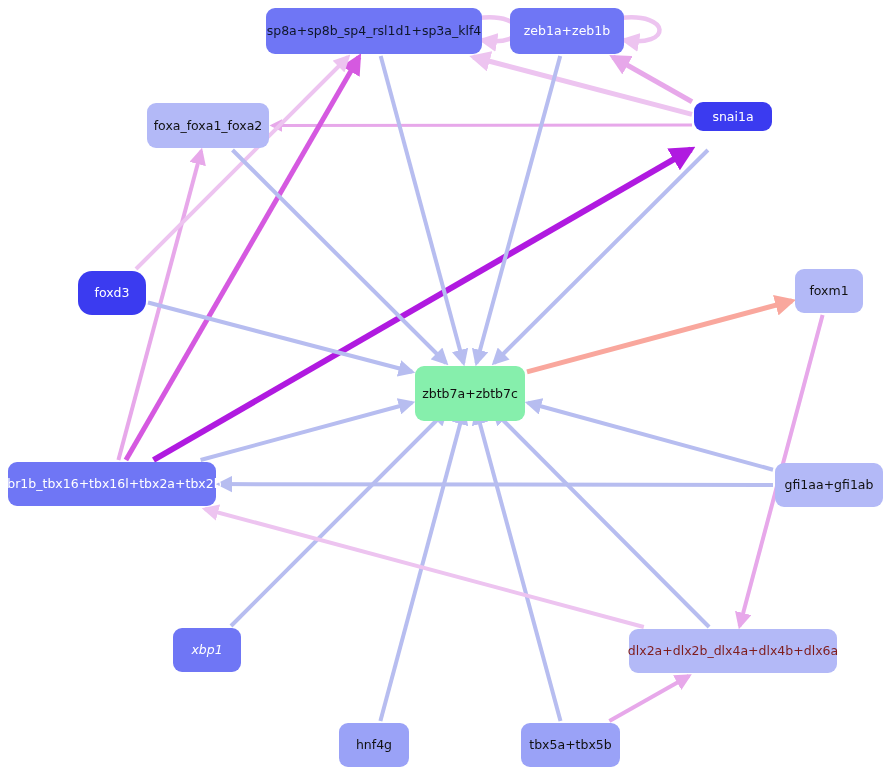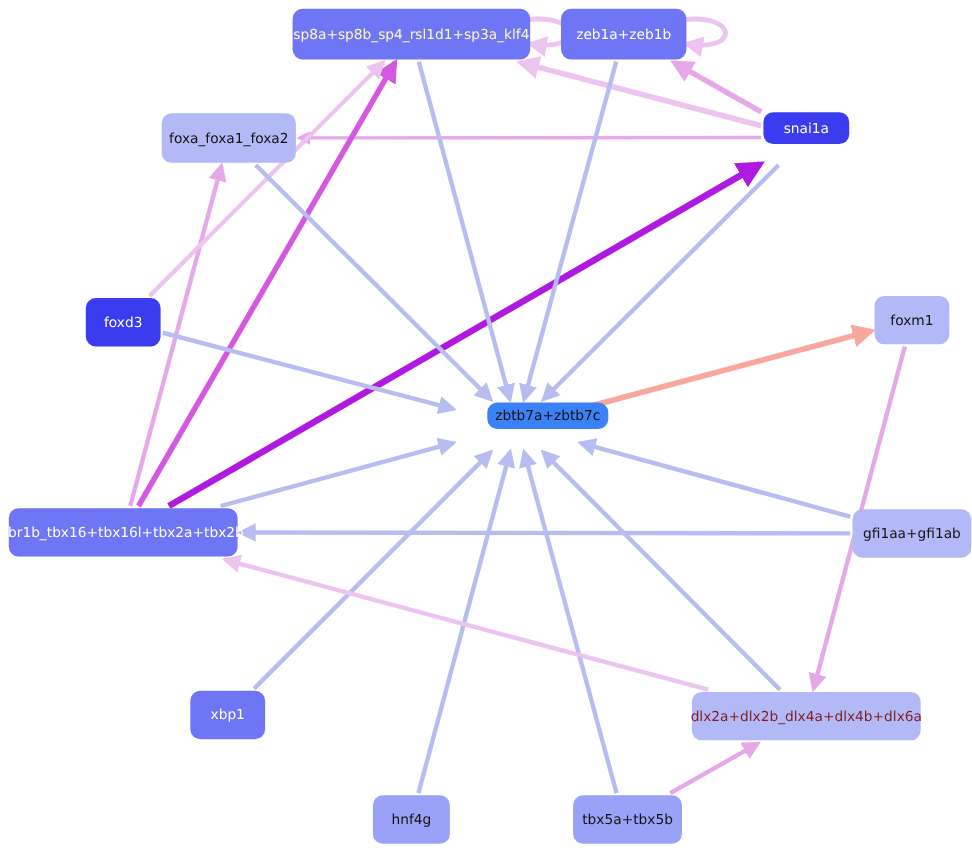--- a/index.html
+++ b/index.html
@@ -56,48 +56,48 @@
       <line x1="560.5" y1="721.0" x2="476.5" y2="411.0" stroke="#b7bdf0" stroke-width="4" marker-end="url(#cb7bdf0)"></line>
       <line x1="380.4" y1="721.0" x2="463.6" y2="411.0" stroke="#b7bdf0" stroke-width="4" marker-end="url(#cb7bdf0)"></line>
       <line x1="231.0" y1="626.0" x2="446.0" y2="411.0" stroke="#b7bdf0" stroke-width="4" marker-end="url(#cb7bdf0)"></line>
       <line x1="527.0" y1="371.8" x2="792.0" y2="300.9" stroke="#f9a79d" stroke-width="5" marker-end="url(#cf9a79d)"></line>
       <line x1="822.6" y1="315.0" x2="739.7" y2="626.0" stroke="#e7a8ea" stroke-width="4" marker-end="url(#ce7a8ea)"></line>
       <line x1="609.4" y1="721.0" x2="688.9" y2="676.0" stroke="#e7a8ea" stroke-width="4" marker-end="url(#ce7a8ea)"></line>
       <line x1="643.8" y1="627.0" x2="205.0" y2="509.0" stroke="#edc4f0" stroke-width="4" marker-end="url(#cedc4f0)"></line>
       <line x1="773.0" y1="484.9" x2="219.0" y2="484.1" stroke="#b7bdf0" stroke-width="4" marker-end="url(#cb7bdf0)"></line>
     </svg>
   <div id="nodelayer">
-      <div class="node" style="left: 266px; top: 8px; width: 216px; height: 46px; background: rgb(111, 118, 245); color: #fef9c3;">
+      <div class="node" style="left: 266px; top: 8px; width: 216px; height: 46px; background: rgb(111, 118, 245); color: #0f172a;">
         <span>sp8a+sp8b_sp4_rsl1d1+sp3a_klf4</span>
       </div>
       <div class="node" style="left: 510px; top: 8px; width: 114px; height: 46px; background: rgb(111, 118, 245); color: rgb(255, 255, 255);">
         <span>zeb1a+zeb1b</span>
       </div>
       <div class="node" style="left: 694px; top: 102px; width: 78px; height: 29px; background: rgb(59, 59, 240); color: rgb(255, 255, 255);">
         <span>snai1a</span>
       </div>
       <div class="node" style="left: 147px; top: 103px; width: 122px; height: 45px; background: rgb(179, 185, 247); color: rgb(17, 17, 17);">
         <span>foxa_foxa1_foxa2</span>
       </div>
-      <div class="node" style="left: 78px; top: 271px; width: 68px; height: 44px; background: rgb(59, 59, 240); color: rgb(255, 255, 255);">
+      <div class="node" style="left: 78px; top: 271px; width: 68px; height: 44px; background: rgb(59, 59, 240); color: rgb(255, 255, 255); border-radius: 14px;">
         <span>foxd3</span>
       </div>
       <div class="node" style="left: 795px; top: 269px; width: 68px; height: 44px; background: rgb(179, 185, 247); color: rgb(17, 17, 17);">
         <span>foxm1</span>
       </div>
-      <div class="node" style="left: 415px; top: 366px; width: 110px; height: 24px; background: #3b82f6; color: rgb(17, 17, 17); margin-left: 28px;">
+      <div class="node" style="left: 415px; top: 366px; width: 110px; height: 55px; background: #86efac; color: rgb(17, 17, 17);">
         <span>zbtb7a+zbtb7c</span>
       </div>
       <div class="node" style="left: 8px; top: 462px; width: 208px; height: 44px; background: rgb(111, 118, 245); color: rgb(255, 255, 255);">
         <span>tbr1b_tbx16+tbx16l+tbx2a+tbx2b</span>
       </div>
       <div class="node" style="left: 775px; top: 463px; width: 108px; height: 44px; background: rgb(179, 185, 247); color: rgb(17, 17, 17);">
         <span>gfi1aa+gfi1ab</span>
       </div>
-      <div class="node" style="left: 173px; top: 628px; width: 68px; height: 44px; background: rgb(111, 118, 245); color: rgb(255, 255, 255);">
+      <div class="node" style="left: 173px; top: 628px; width: 68px; height: 44px; background: rgb(111, 118, 245); color: rgb(255, 255, 255); font-style: italic;">
         <span>xbp1</span>
       </div>
       <div class="node" style="left: 629px; top: 629px; width: 208px; height: 44px; background: rgb(179, 185, 247); color: #7f1d1d;">
         <span>dlx2a+dlx2b_dlx4a+dlx4b+dlx6a</span>
       </div>
       <div class="node" style="left: 339px; top: 723px; width: 70px; height: 44px; background: rgb(154, 162, 247); color: rgb(17, 17, 17);">
         <span>hnf4g</span>
       </div>
       <div class="node" style="left: 521px; top: 723px; width: 99px; height: 44px; background: rgb(154, 162, 247); color: rgb(17, 17, 17);">
         <span>tbx5a+tbx5b</span>

